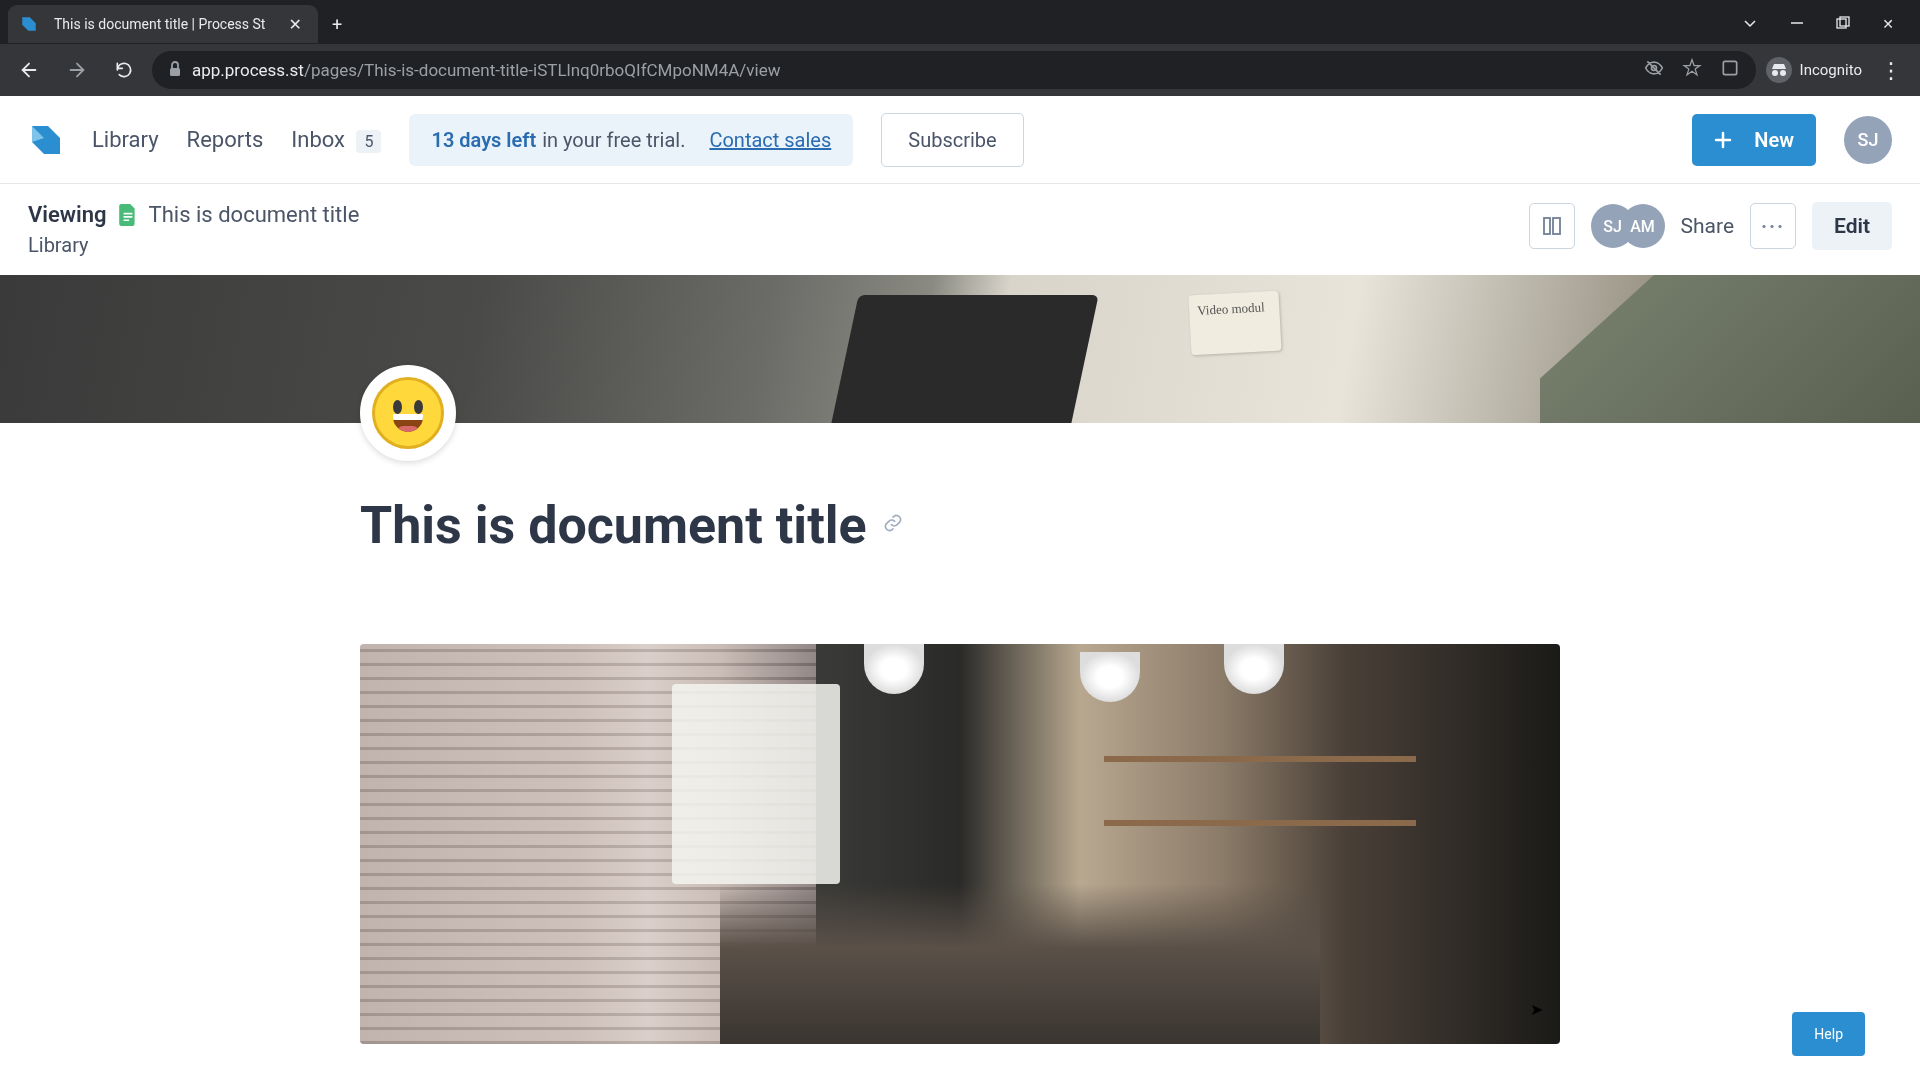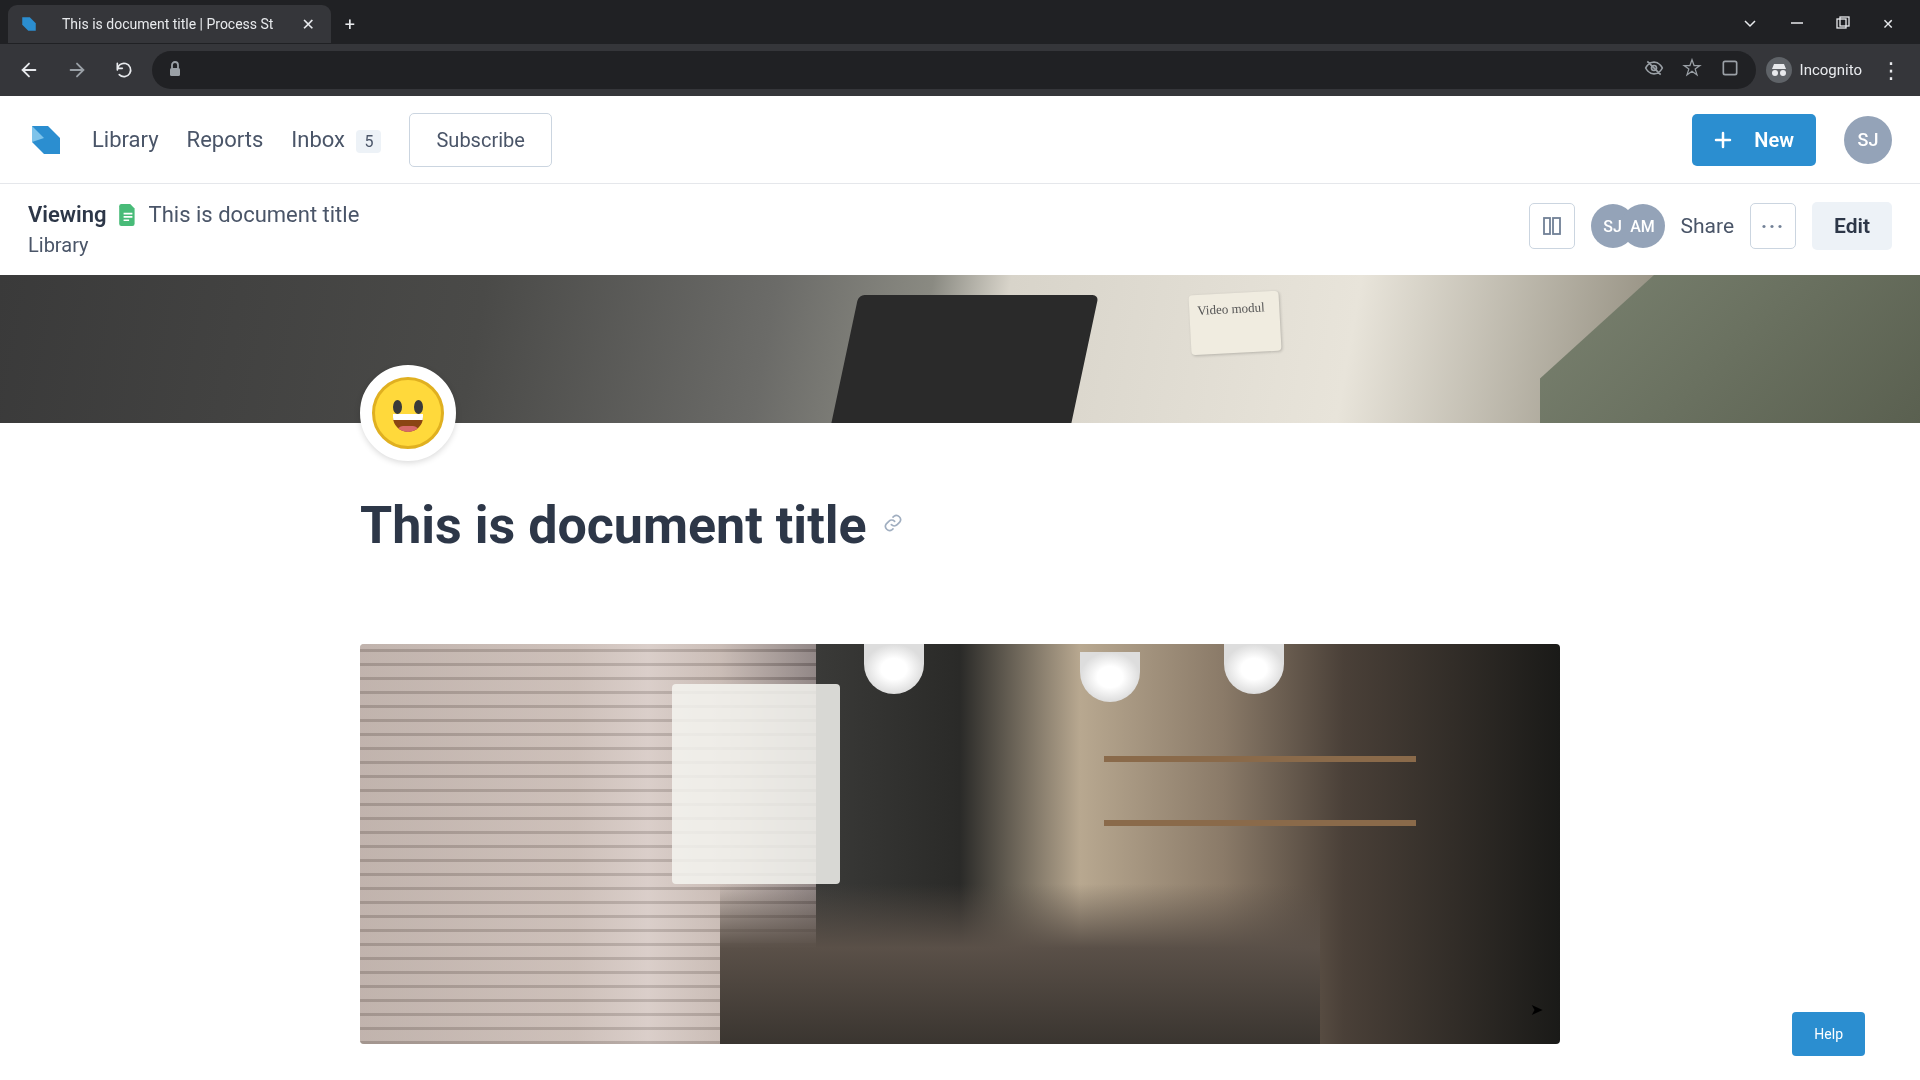--- a/index.html
+++ b/index.html
@@ -1,21 +1,21 @@
 <!DOCTYPE html>
 <html><head>
   <meta charset="utf-8">
   <style>
     * { margin: 0; padding: 0; box-sizing: border-box; font-family: -apple-system, BlinkMacSystemFont, "Segoe UI", Roboto, sans-serif; }
     body { width: 1920px; height: 1080px; overflow: hidden; background: #202124; }
 
     
     .browser-chrome { background: #202124; }
     .tab-bar { display: flex; align-items: center; height: 44px; padding: 4px 8px 0 8px; }
-    .tab { display: flex; align-items: center; background: #35363a; border-radius: 9px 9px 0 0; padding: 16px 12px; height: 38px; min-width: 310px; gap: 24px; }
+    .tab { display: flex; align-items: center; background: #35363a; border-radius: 9px 9px 0 0; padding: 16px 12px; height: 38px; min-width: 310px; gap: 16px; }
     .tab-favicon { width: 18px; height: 18px; }
     .tab-title { color: #e8eaed; font-size: 14px; flex: 1; white-space: nowrap; overflow: hidden; text-overflow: ellipsis; }
     .tab-close { color: #e8eaed; font-size: 16px; cursor: pointer; padding: 0 4px; }
     .new-tab { color: #e8eaed; font-size: 18px; padding: 0 14px; cursor: pointer; }
     .window-controls { margin-left: auto; display: flex; gap: 24px; color: #e8eaed; font-size: 14px; padding-right: 14px; align-items: center; }
     .window-controls span { cursor: pointer; padding: 4px; }
 
     .url-bar { display: flex; align-items: center; background: #35363a; height: 52px; padding: 0 10px; gap: 10px; }
     .nav-btn { color: #9aa0a6; font-size: 22px; padding: 6px 8px; cursor: pointer; display: flex; align-items: center; }
     .nav-btn.active { color: #e8eaed; }
@@ -138,20 +138,21 @@
     <span class="nav-btn active">
         <svg width="20" height="20" viewBox="0 0 24 24">
           <path d="M4 12a8 8 0 1 1 2.3 5.6M4 4v6h6" stroke="#e8eaed" stroke-width="2" fill="none" stroke-linecap="round"></path>
         </svg>
       </span>
     <div class="url-input">
       <span class="url-lock"><svg width="14" height="16" viewBox="0 0 14 16">
             <rect x="2" y="7" width="10" height="8" rx="1.5" fill="#9aa0a6"></rect>
             <path d="M4 7V4a3 3 0 1 1 6 0v3" stroke="#9aa0a6" stroke-width="1.8" fill="none"></path>
           </svg></span>
+      <span class="url-text"><span>app.process.st</span><span class="path">/pages/This-is-document-title-iSTLlnq0rboQIfCMpoNM4A/view</span></span>
       <div class="url-right">
         <span><svg width="20" height="20" viewBox="0 0 24 24">
               <circle cx="12" cy="12" r="3" stroke="#9aa0a6" stroke-width="2" fill="none"></circle>
               <path d="M2 12s3.5-7 10-7 10 7 10 7-3.5 7-10 7-10-7-10-7z M4 4l16 16" stroke="#9aa0a6" stroke-width="2" fill="none"></path>
             </svg></span>
         <span><svg width="20" height="20" viewBox="0 0 24 24">
               <path d="M12 2l2.5 7h7l-5.7 4.3 2.2 7-6-4.5-6 4.5 2.2-7L2.5 9h7z" stroke="#9aa0a6" stroke-width="1.5" fill="none"></path>
             </svg></span>
         <span><svg width="20" height="20" viewBox="0 0 24 24">
               <rect x="4" y="4" width="16" height="16" rx="2" stroke="#9aa0a6" stroke-width="2" fill="none"></rect>
@@ -177,20 +178,25 @@
     <svg class="logo" viewBox="0 0 36 36">
         <path fill="#2b8ed0" d="M4 4 L20 4 L32 16 L32 32 L16 32 L4 20 Z"></path>
         <path fill="#7ec3ea" d="M4 4 L16 16 L4 20 Z"></path>
       </svg>
     <span class="nav-link">Library</span>
     <span class="nav-link">Reports</span>
     <span class="nav-link">
       <span>Inbox</span>
       <span class="inbox-badge">5</span>
     </span>
+    <div class="trial-banner">
+      <span class="trial-days">13 days left</span>
+      <span class="trial-text">in your free trial.</span>
+      <span class="trial-link">Contact sales</span>
+    </div>
     <button class="subscribe-btn">Subscribe</button>
     <div class="spacer"></div>
     <button class="new-btn">
       <svg width="18" height="18" viewBox="0 0 18 18">
           <path d="M9 2v14M2 9h14" stroke="#fff" stroke-width="2.5" stroke-linecap="round"></path>
         </svg>
       <span>New</span>
     </button>
     <div class="avatar">SJ</div>
   </div>

